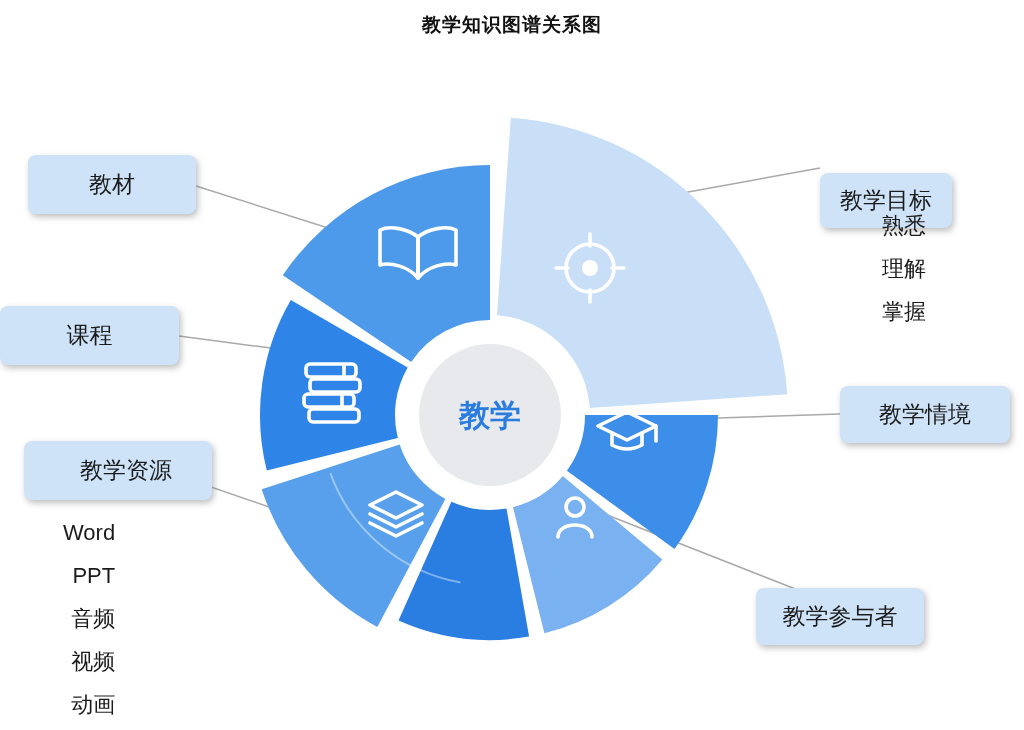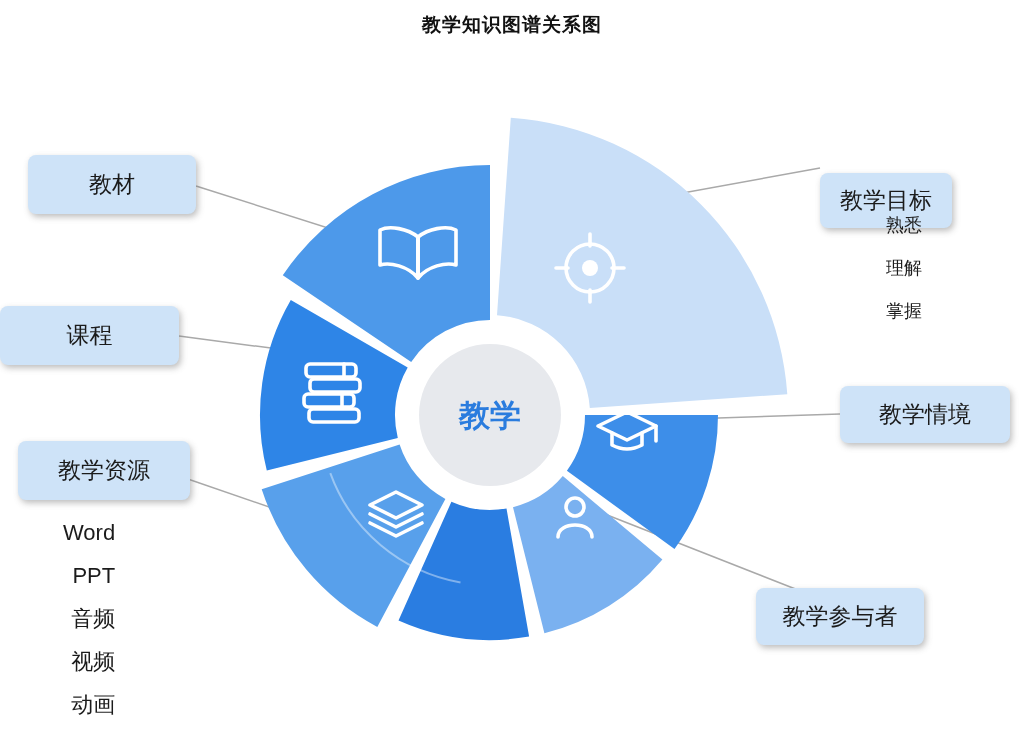--- a/index.html
+++ b/index.html
@@ -46,21 +46,21 @@
     text-align: center;
     font-size: 31px;
     font-weight: bold;
     color: #2a7cde;
     z-index: 3;
   }
 
   .sub-list { position: absolute; color: #1b1b1b; z-index: 3; }
   .sub-list .sub-item { display: block; line-height: 43px; }
 
-  .mubiao-list { left: 820px; top: 204px; width: 168px; text-align: center; font-size: 18px; }
+  .mubiao-list { left: 820px; top: 204px; width: 168px; text-align: center; font-size: 22px; }
   .ziyuan-list { left: 63px; top: 511px; font-size: 22px; text-align: right; }
 
   .connector-line { stroke: #a9a9a9; stroke-width: 1.5; }
   .connector-dot { fill: #a9a9a9; }
   .icon-stroke { stroke: #ffffff; stroke-width: 3.6; fill: none; stroke-linecap: round; stroke-linejoin: round; }
 </style>
 </head>
 <body>
 
 <div class="stage">
@@ -158,21 +158,21 @@
   <div class="center-label">教学</div>
 
   <div class="label-box" style="left:28px; top:155px; width:168px; height:59px;text-align:right;">
     <span>教材</span>
   </div>
 
   <div class="label-box" style="left:0px; top:306px; width:179px; height:59px;">
     <span>课程</span>
   </div>
 
-  <div class="label-box" style="left:18px; top:441px; width:172px; height:59px;">
+  <div class="label-box" style="left:24px; top:441px; width:172px; height:59px;padding-left:16px;">
     <span>教学资源</span>
   </div>
 
   <div class="label-box" style="left:820px; top:141px; width:132px; height:55px;margin-top:32px;">
     <span>教学目标</span>
   </div>
 
   <div class="label-box" style="left:840px; top:386px; width:170px; height:57px;text-align:right;">
     <span>教学情境</span>
   </div>

